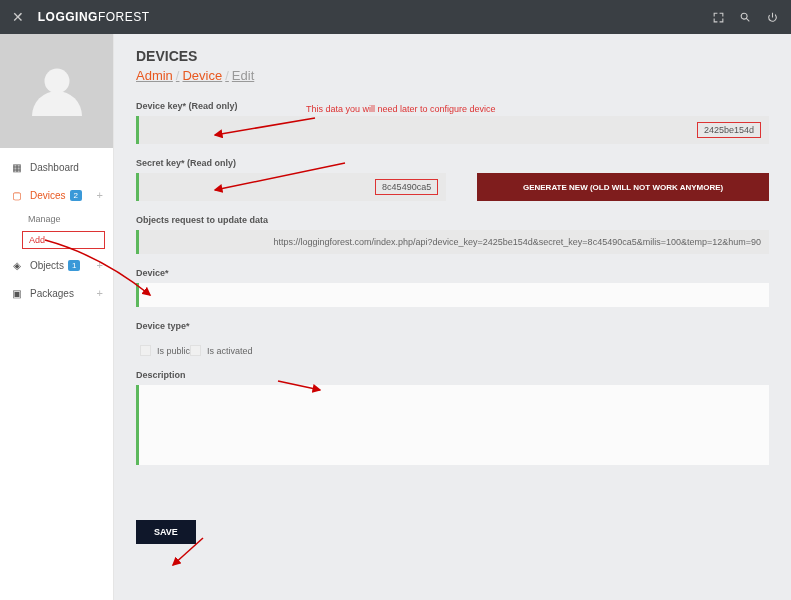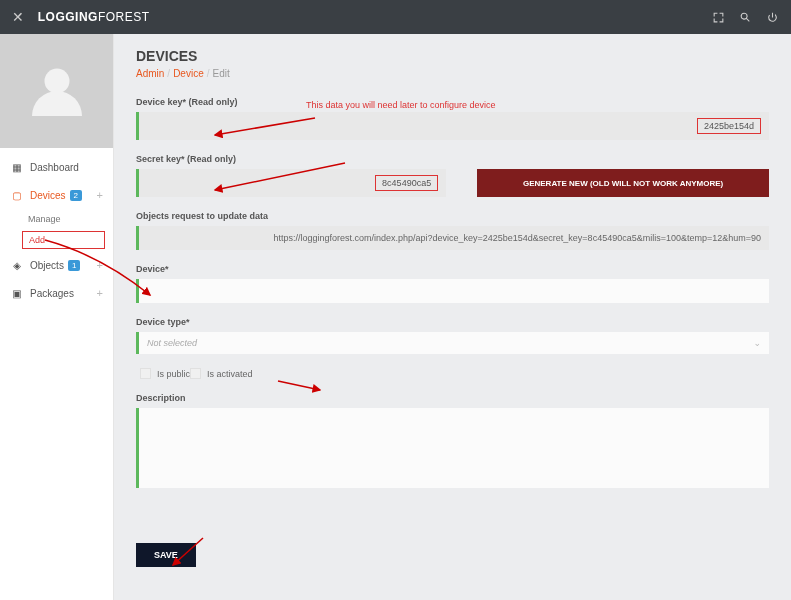--- a/index.html
+++ b/index.html
@@ -21,21 +21,21 @@
 .nav-item { display: flex; align-items: center; padding: 8px 10px; font-size: 10px; color: #555; cursor: pointer; position: relative; }
 .nav-item .icon { width: 14px; margin-right: 6px; display: flex; justify-content: center; }
 .nav-item.active { color: #e85820; }
 .nav-item .plus { margin-left: auto; color: #bbb; font-size: 11px; }
 .badge { background: #3a99d8; color: #fff; font-size: 8px; padding: 1px 4px; border-radius: 2px; margin-left: 4px; }
 .sub-item { padding: 5px 10px 5px 28px; font-size: 9px; color: #777; cursor: pointer; }
 .sub-item.highlight { border: 1px solid #d33; color: #d33; margin: 2px 8px 2px 22px; padding: 3px 6px; }
 
 .content { flex: 1; padding: 14px 22px; overflow-y: auto; }
 .page-title { font-size: 14px; font-weight: 700; color: #444; margin-bottom: 4px; }
-.breadcrumb { font-size: 10px; color: #999; margin-bottom: 18px; }
+.breadcrumb { font-size: 13px; color: #999; margin-bottom: 18px; text-decoration: underline; }
 .breadcrumb a { color: #e85820; text-decoration: none; }
 .breadcrumb .sep { color: #ccc; margin: 0 3px; }
 
 .field { margin-bottom: 14px; }
 .label { font-size: 9px; font-weight: 700; color: #555; margin-bottom: 5px; display: block; }
 .note-red { font-size: 9px; color: #d33; position: absolute; margin-left: 170px; margin-top: -12px; }
 .input-row { display: flex; gap: 31px; }
 .input-wrap { flex: 1; background: #e8e8e8; border-left: 3px solid #5cb85c; padding: 6px 8px; font-size: 9px; color: #666; min-height: 24px; display: flex; align-items: center; justify-content: flex-end; }
 .input-wrap.white { background: #fbfbfb; }
 .input-wrap.tall { min-height: 80px; align-items: flex-start; }
@@ -135,24 +135,20 @@
         </div>
     </div>
 
     <div class="field">
       <span class="label">Device*</span>
       <div class="input-wrap white"></div>
     </div>
 
     <div class="field">
       <span class="label">Device type*</span>
-      <div class="select-wrap">
-        <span>Not selected</span>
-        <span class="chev">⌄</span>
-      </div>
     </div>
 
     <div class="checks">
       <label class="check">
           <span class="box"></span>
           <span>Is public</span>
         </label>
       <label class="check">
           <span class="box"></span>
           <span>Is activated</span>

